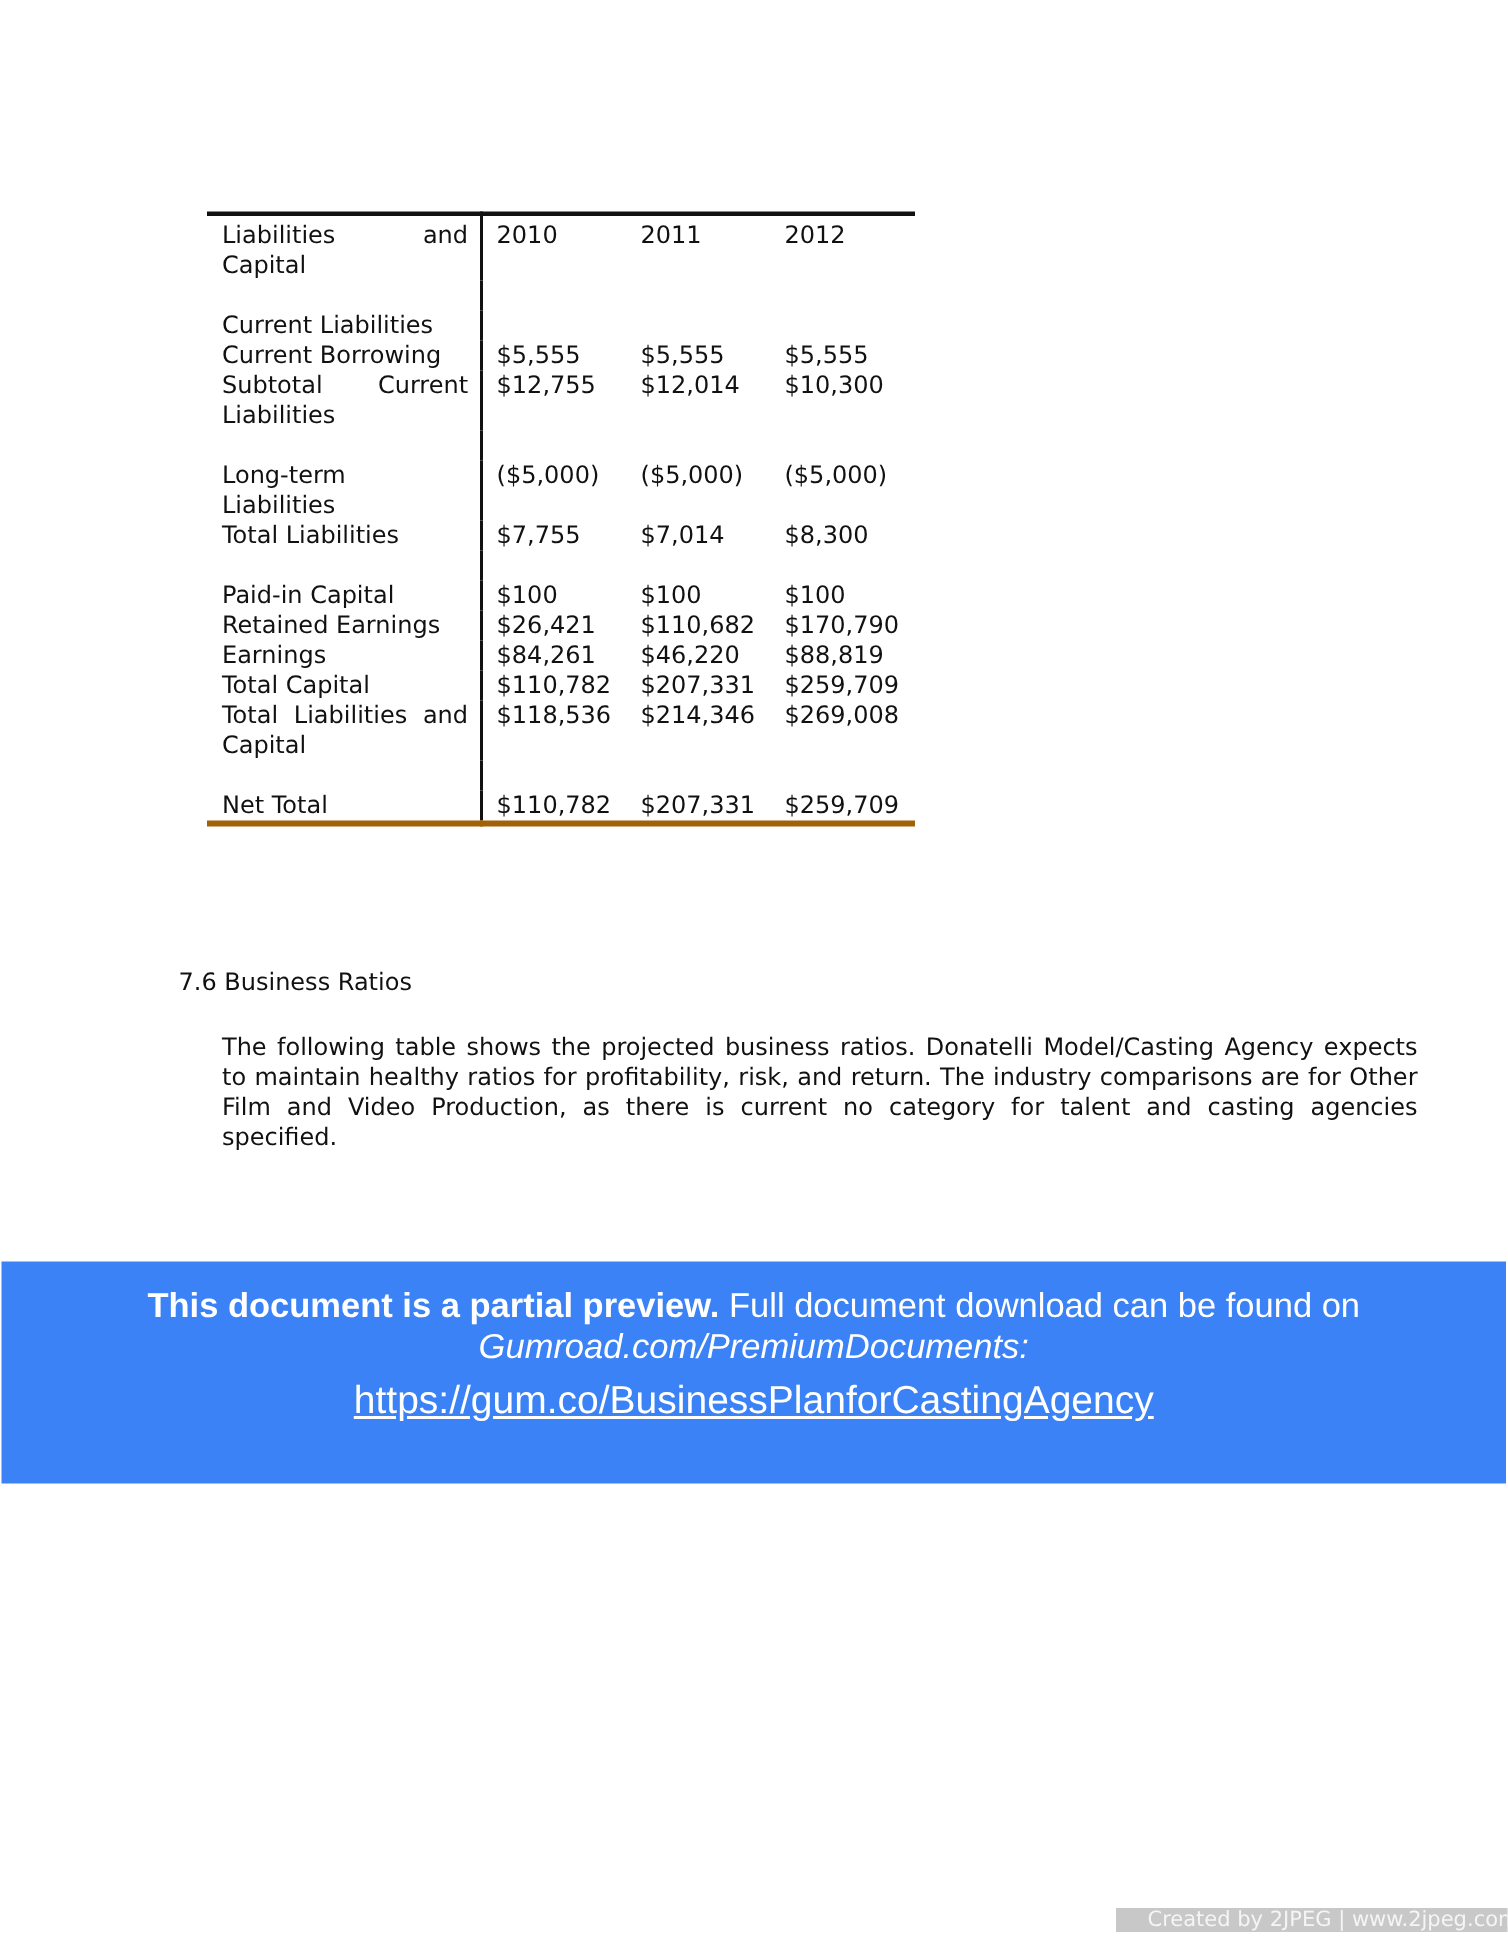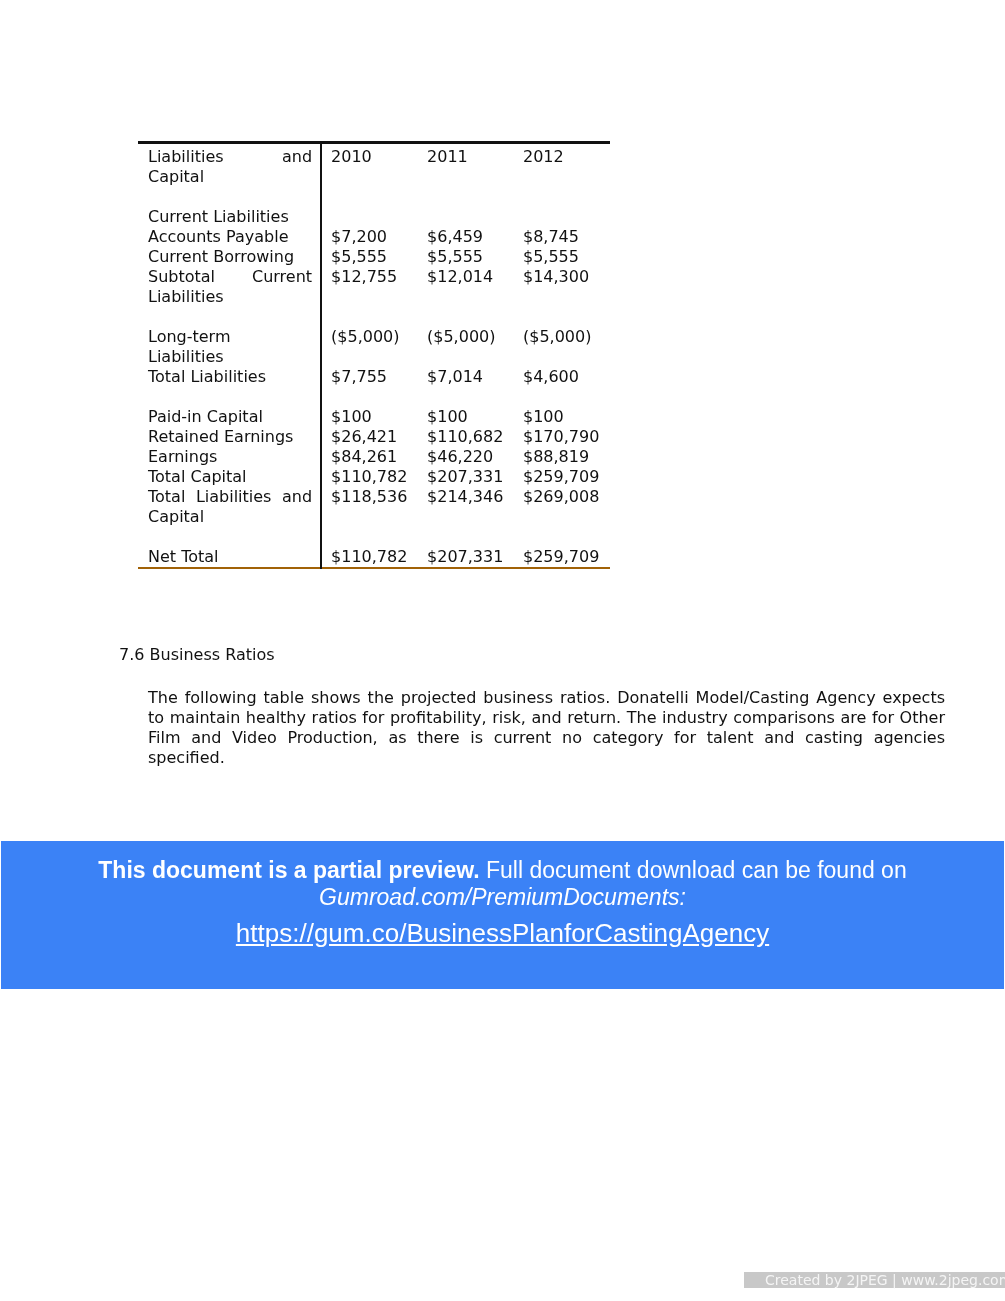--- a/index.html
+++ b/index.html
@@ -7,21 +7,21 @@
       width: 1005px; height: 1301px; position: relative; overflow: hidden;
       font-family: "DejaVu Sans", "Liberation Sans", sans-serif;
       color: #111111;
     }
     .bs-table {
       position: absolute; left: 138px; top: 141px;
       width: 472px;
       border-collapse: collapse;
       font-size: 16px; line-height: 20px;
       border-top: 3px solid #111;
-      border-bottom: 2px solid #a16207;
+      border-bottom: 4px solid #a16207;
     }
     .bs-table td {
       padding: 0; vertical-align: top;
     }
     .bs-table td.label {
       width: 172px; padding-left: 10px; padding-right: 8px;
       text-align: justify; text-align-last: left;
       border-right: 2px solid #111;
     }
     .bs-table td.label.justified { text-align-last: auto; }
@@ -78,54 +78,48 @@
         <td></td>
         <td></td>
       </tr>
   <tr>
     <td class="label">Current Liabilities</td>
     <td class="val"></td>
     <td class="val"></td>
     <td class="val"></td>
   </tr>
   <tr>
-    <td class="label">Accounts Payable</td>
-    <td class="val">$7,200</td>
-    <td class="val">$6,459</td>
-    <td class="val">$8,745</td>
-  </tr>
-  <tr>
     <td class="label">Current Borrowing</td>
     <td class="val">$5,555</td>
     <td class="val">$5,555</td>
     <td class="val">$5,555</td>
   </tr>
   <tr>
     <td class="label justified">Subtotal Current Liabilities</td>
     <td class="val">$12,755</td>
     <td class="val">$12,014</td>
-    <td class="val">$14,300</td>
+    <td class="val">$10,300</td>
   </tr>
   <tr class="spacer">
         <td class="label"></td>
         <td></td>
         <td></td>
         <td></td>
       </tr>
   <tr>
     <td class="label">Long-term<br>Liabilities</td>
     <td class="val">($5,000)</td>
     <td class="val">($5,000)</td>
     <td class="val">($5,000)</td>
   </tr>
   <tr>
     <td class="label">Total Liabilities</td>
     <td class="val">$7,755</td>
     <td class="val">$7,014</td>
-    <td class="val">$4,600</td>
+    <td class="val">$8,300</td>
   </tr>
   <tr class="spacer">
         <td class="label"></td>
         <td></td>
         <td></td>
         <td></td>
       </tr>
   <tr>
     <td class="label">Paid-in Capital</td>
     <td class="val">$100</td>

